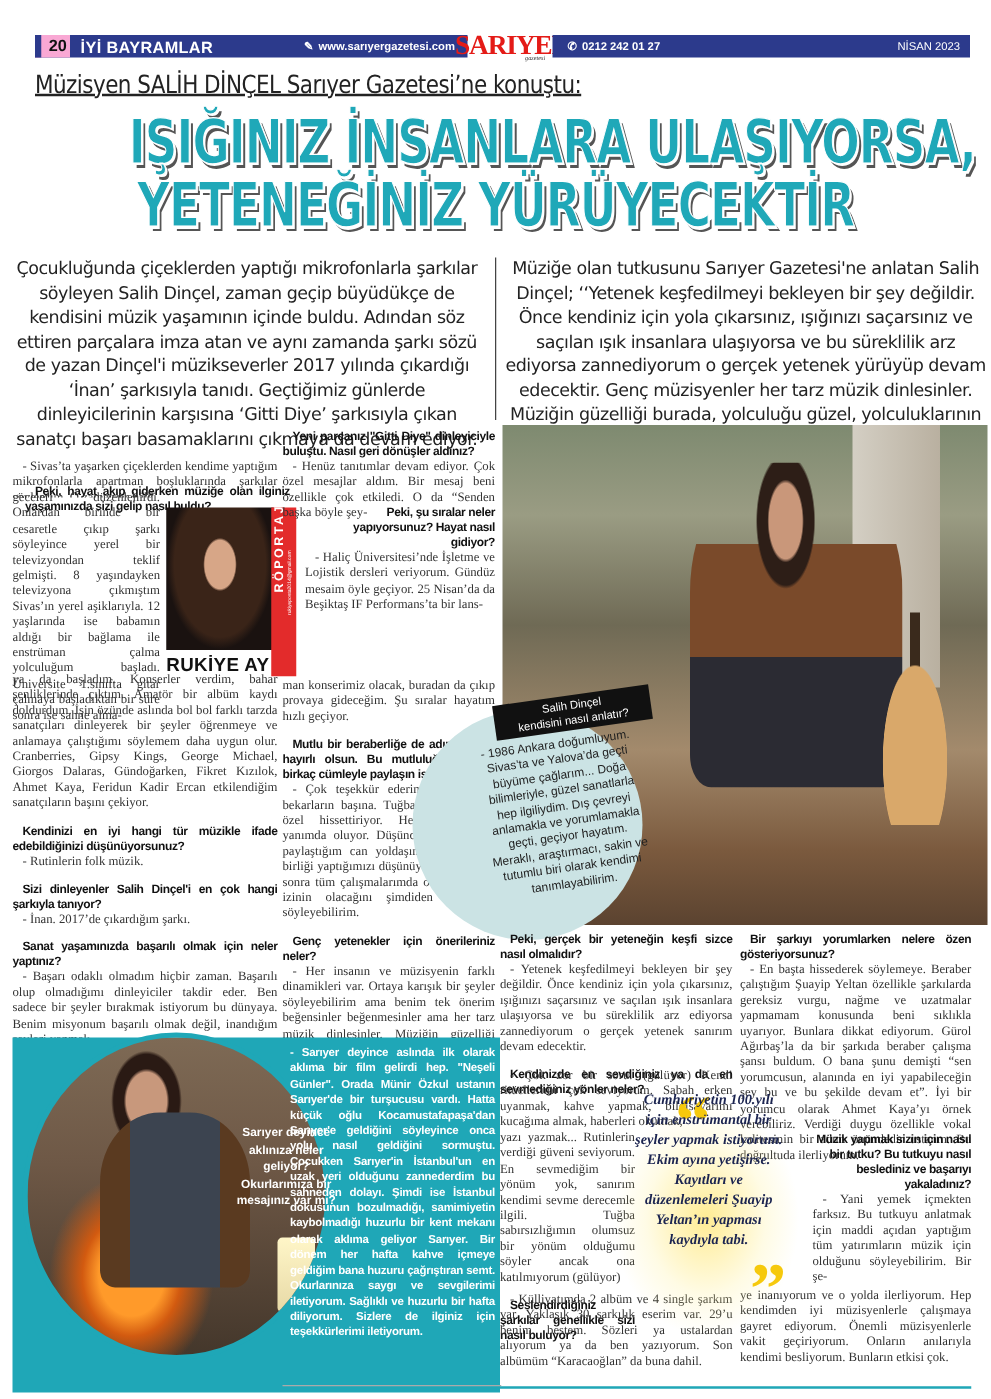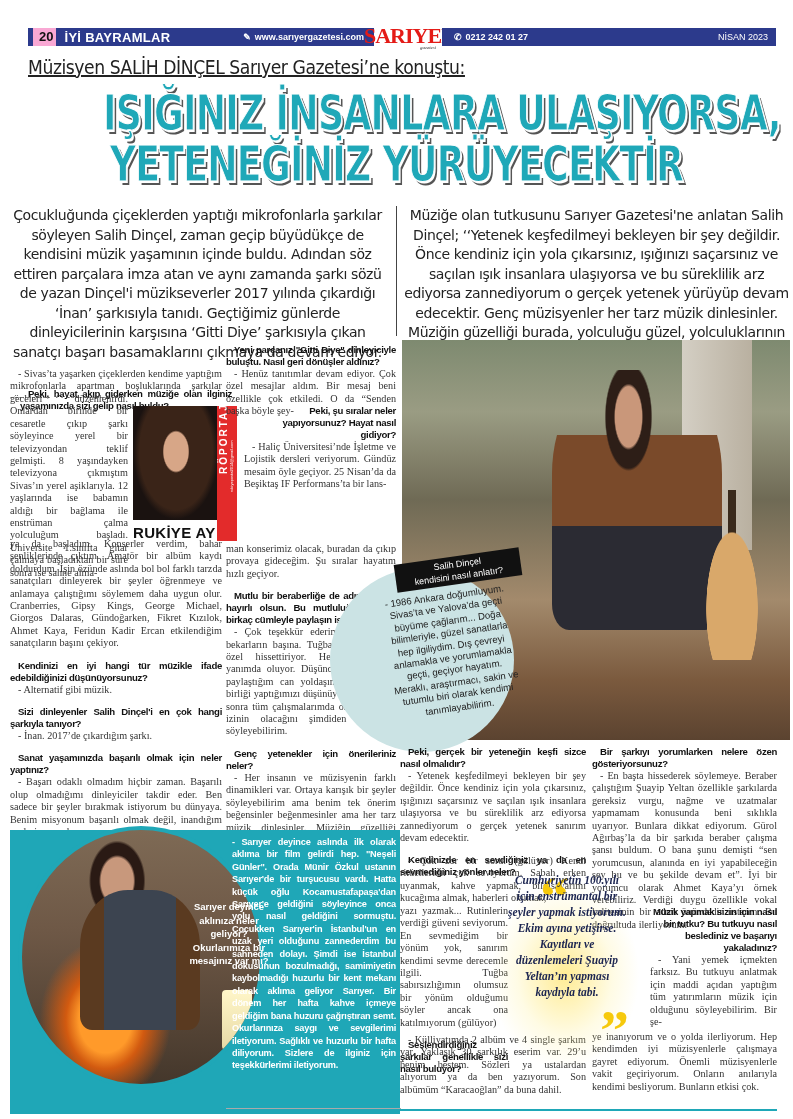--- a/index.html
+++ b/index.html
@@ -106,21 +106,21 @@
 </div>
 <div class="col" style="left:10px; top:368px; width:212px; height:30px; overflow:hidden;">
   <p style="text-indent:8px;">- Sivas’ta yaşarken çiçeklerden kendime yaptığım mikrofonlarla apartman boşluklarında şarkılar söylerdim. O zamanlar halk</p>
 </div>
 <div class="col" style="left:10px; top:393px; width:118px;">
   <p style="text-indent:0;">geceleri düzenlenirdi. Onlardan birinde bir cesaretle çıkıp şarkı söyleyince yerel bir televizyondan teklif gelmişti. 8 yaşındayken televizyona çıkmıştım Sivas’ın yerel aşiklarıyla. 12 yaşlarında ise babamın aldığı bir bağlama ile enstrüman çalma yolculuğum başladı. Üniversite 1.sınıfta gitar çalmaya başladıktan bir süre sonra ise sahne alma-</p>
 </div>
 <div class="col" style="left:10px; top:538px; width:212px;">
   <p style="text-indent:0;">ya da başladım. Konserler verdim, bahar şenliklerinde çıktım. Amatör bir albüm kaydı doldurdum. İşin özünde aslında bol bol farklı tarzda sanatçıları dinleyerek bir şeyler öğrenmeye ve anlamaya çalıştığımı söylemem daha uygun olur. Cranberries, Gipsy Kings, George Michael, Giorgos Dalaras, Gündoğarken, Fikret Kızılok, Ahmet Kaya, Feridun Kadir Ercan etkilendiğim sanatçıların başını çekiyor.</p>
   <div class="q">Kendinizi en iyi hangi tür müzikle ifade edebildiğinizi düşünüyorsunuz?</div>
-  <p>- Alternatif gibi müzik.</p>
+  <p>- Rutinlerin folk müzik.</p>
   <div class="q">Sizi dinleyenler Salih Dinçel'i en çok hangi şarkıyla tanıyor?</div>
   <p>- İnan. 2017’de çıkardığım şarkı.</p>
   <div class="q">Sanat yaşamınızda başarılı olmak için neler yaptınız?</div>
   <p>- Başarı odaklı olmadım hiçbir zaman. Başarılı olup olmadığımı dinleyiciler takdir eder. Ben sadece bir şeyler bırakmak istiyorum bu dünyaya. Benim misyonum başarılı olmak değil, inandığım şeyleri yapmak.</p>
 </div>
 
 <div class="rukiye-photo"></div>
 <div class="rukiye-red"></div>
 <div class="roportaj">RÖPORTAJ</div>
 <div class="roportaj-mail">rukiyeposta2014@gmail.com</div>

